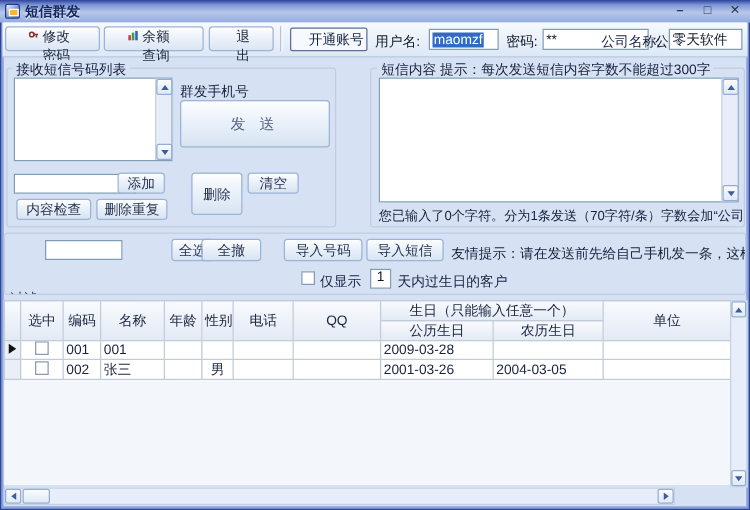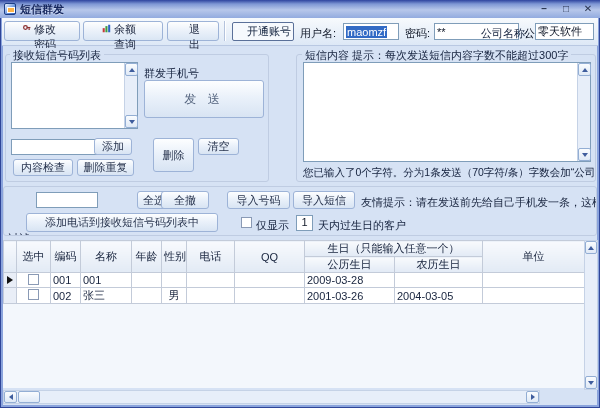--- a/index.html
+++ b/index.html
@@ -202,23 +202,20 @@
       <span>全撤</span>
     </div>
     <div class="btn" style="left:289px;top:4px;width:62px;height:18px;">
       <span>导入短信</span>
     </div>
     <div class="btn" style="left:223px;top:4px;width:63px;height:18px;">
       <span>导入号码</span>
     </div>
     <span class="tip-text" style="left:357px;top:8px;width:237px;">友情提示：请在发送前先给自己手机发一条，这样就可以知</span>
 
-    <div class="btn" style="left:22px;top:26px;width:192px;height:19px;">
-      <span>添加电话到接收短信号码列表中</span>
-    </div>
     <span class="cb" style="position:absolute;left:237px;top:30px;"></span>
     <span class="lbl" style="left:252px;top:31px;">仅显示</span>
     <div class="sunken" style="left:292px;top:28px;width:17px;height:16px;text-align:center;">
       <span>1</span>
     </div>
     <span class="lbl" style="left:314px;top:31px;">天内过生日的客户</span>
   </div>
 
   <div class="grid-wrap">
     <table class="grid">

